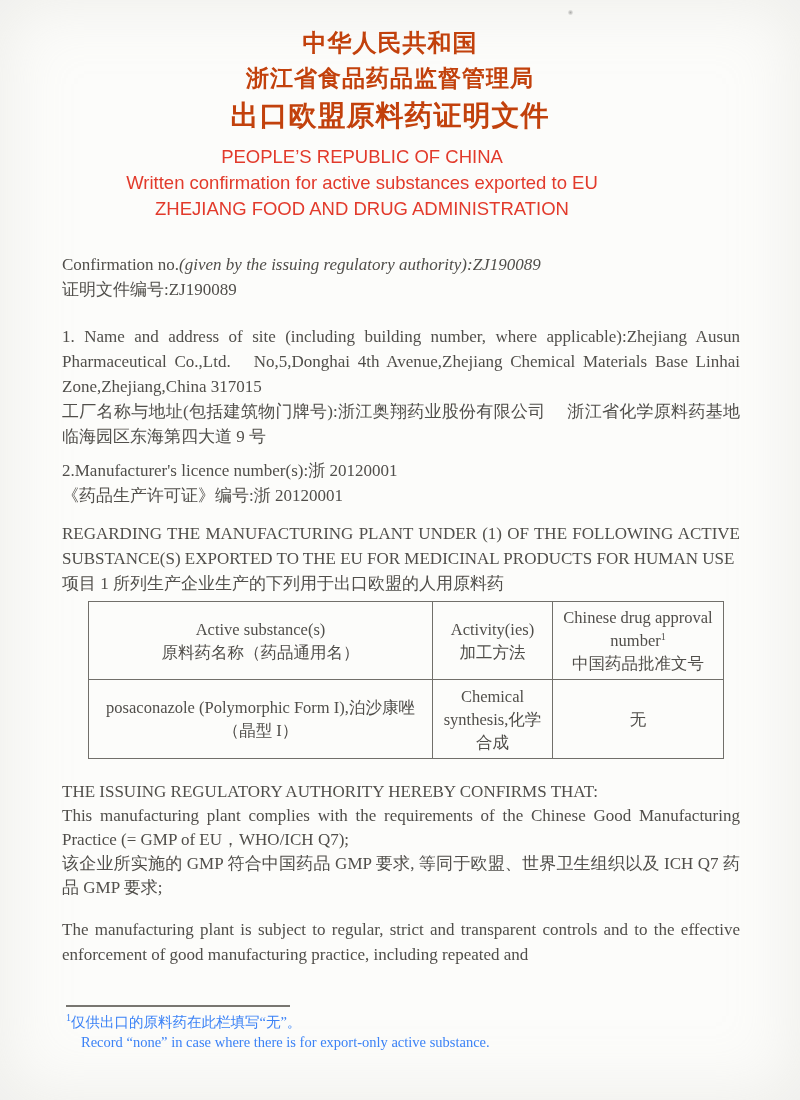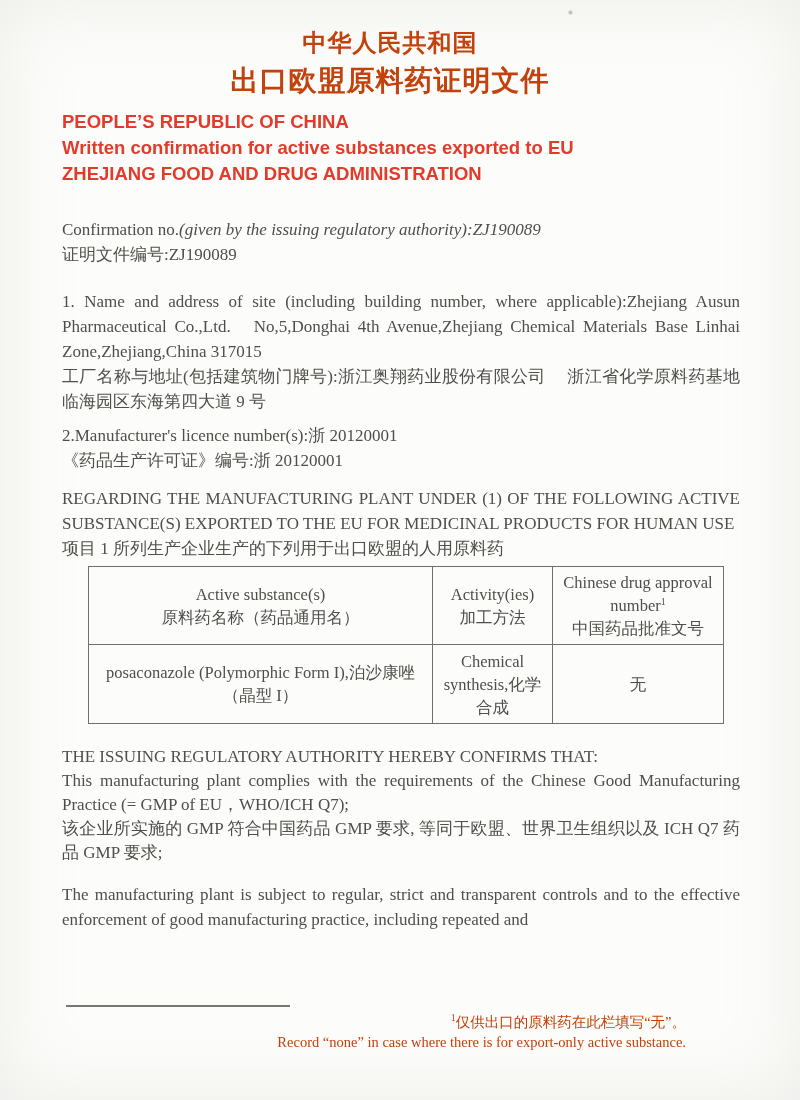--- a/index.html
+++ b/index.html
@@ -17,23 +17,23 @@
     box-shadow: inset 0 0 70px rgba(198,196,190,0.28);
   }
   .content { padding: 26px 60px 0 62px; }
 
   
   .cn-titles { text-align: center; margin-right: 22px; font-weight: 700; }
   .cn-t1 { font-size: 24px; line-height: 35px; letter-spacing: 1px; }
   .cn-t2 { font-size: 23px; line-height: 35px; letter-spacing: 1px; }
   .cn-t3 { font-size: 28px; line-height: 39px; letter-spacing: 1px; }
   .en-titles {
-    margin-right: 78px; margin-top: 9px;
+    text-align: center; margin-right: 78px; margin-top: 9px;
     font-family: "Liberation Sans", "DejaVu Sans", sans-serif;
-    font-weight: 700;
+    font-weight: 400;
   }
   .en-t { font-size: 18.5px; line-height: 26px; }
 
   
   .body-text { font-size: 17px; }
   .para { text-align: justify; line-height: 25px; margin: 0; }
   .block-conf { margin-top: 30px; line-height: 25px; }
   .block-s1 { margin-top: 22px; }
   .block-s2 { margin-top: 9px; line-height: 25px; }
   .block-reg { margin-top: 13px; }
@@ -57,21 +57,21 @@
   sup.fn-ref { font-size: 10px; vertical-align: super; line-height: 0; }
 
   
   .block-confirms { margin-top: 21px; }
   .block-confirms .para { line-height: 24px; }
   .block-controls { margin-top: 17px; }
 
   
   .footnote {
     position: absolute; left: 66px; top: 1005px; width: 620px;
-    font-size: 14.5px; line-height: 20px; color: #c2410c; text-align: right;
+    font-size: 14.5px; line-height: 20px; color: #3b82f6;
   }
   .footnote-rule {
     width: 224px; height: 0;
     border-top: 2px solid #787670;
     margin-bottom: 5px;
   }
   .footnote-en { margin-left: 15px; }
 
   .speck {
     position: absolute; left: 568px; top: 9px;
@@ -82,20 +82,21 @@
 </head>
 <body>
 
 <div class="page">
   <div class="speck"></div>
 
   <div class="content">
 
     <div class="cn-titles" style="color:#c2410c">
       <div class="cn-t1">中华人民共和国</div>
+      <div class="cn-t2">浙江省食品药品监督管理局</div>
       <div class="cn-t3">出口欧盟原料药证明文件</div>
     </div>
     <div class="en-titles" style="color:#e23a2b">
       <div class="en-t">PEOPLE’S REPUBLIC OF CHINA</div>
       <div class="en-t">Written confirmation for active substances exported to EU</div>
       <div class="en-t">ZHEJIANG FOOD AND DRUG ADMINISTRATION</div>
     </div>
 
     <div class="body-text">
 

